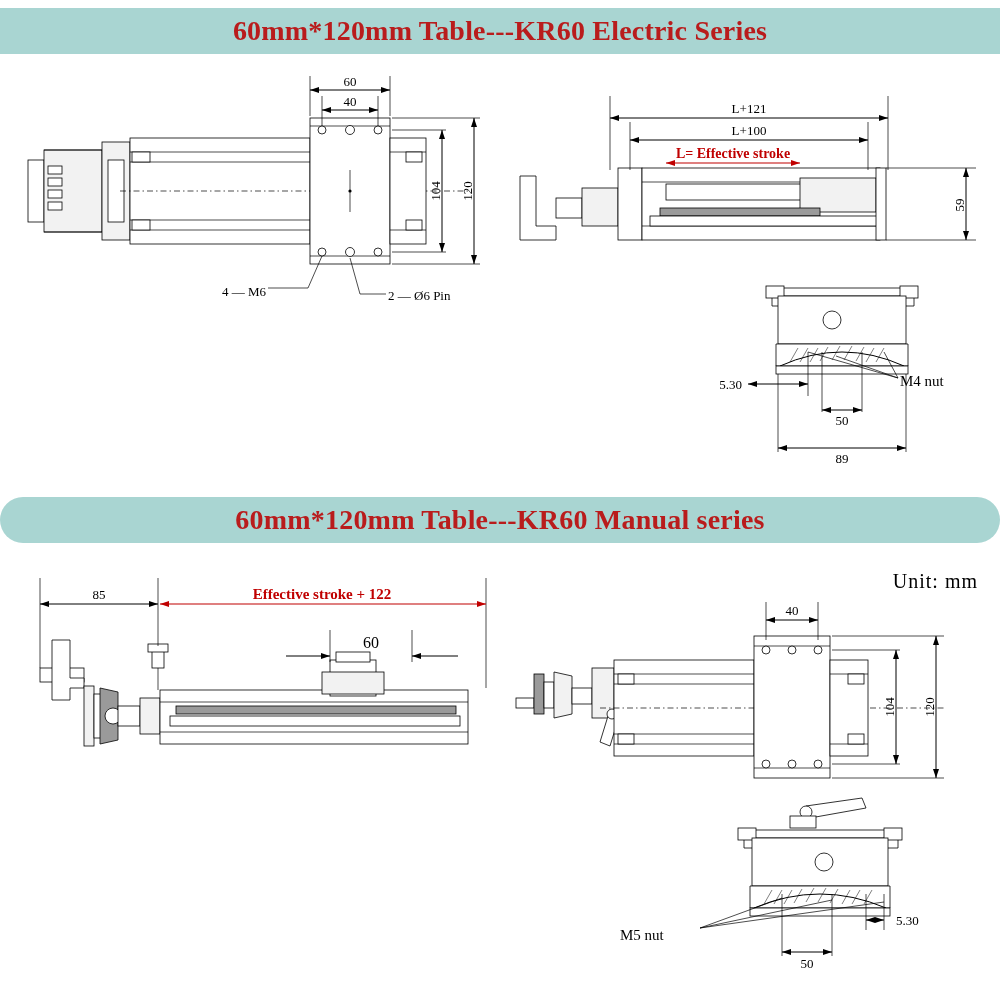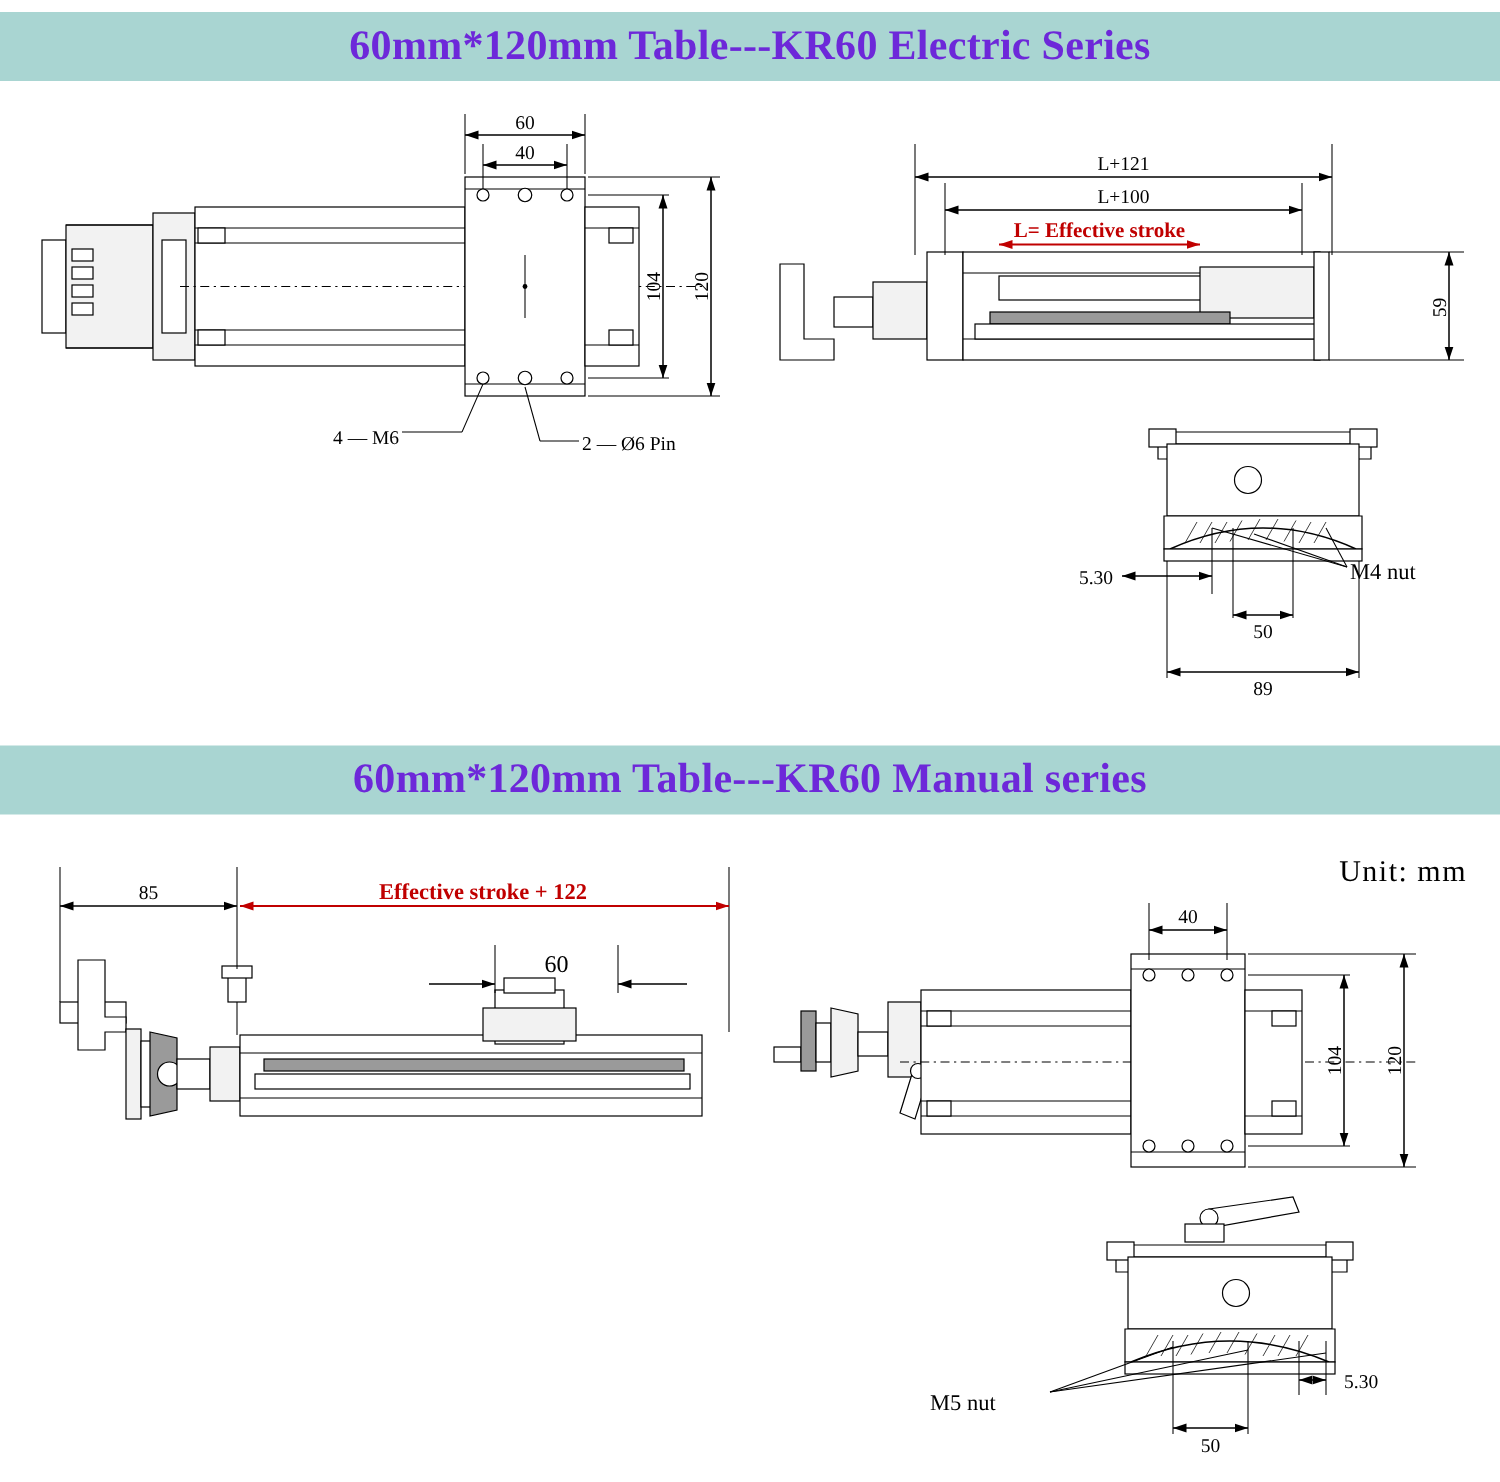--- a/index.html
+++ b/index.html
@@ -30,25 +30,25 @@
     background: #a9d5d2;
     display: flex;
     align-items: center;
     justify-content: center;
   }
   .banner-title {
     font-family: "Liberation Serif", serif;
     font-weight: bold;
     font-size: 28px;
     letter-spacing: 0.2px;
-    color: #6d28d9;
+    color: #b91c1c;
     white-space: nowrap;
   }
   #banner-electric { top: 8px; }
-  #banner-manual { top: 497px; }
+  #banner-manual { top: 497px; border-radius: 23px; }
 
   
   .unit-label {
     position: absolute;
     right: 22px;
     top: 548px;
     font-family: "Liberation Serif", serif;
     font-size: 20px;
     letter-spacing: 1px;
     margin-top: 22px;

